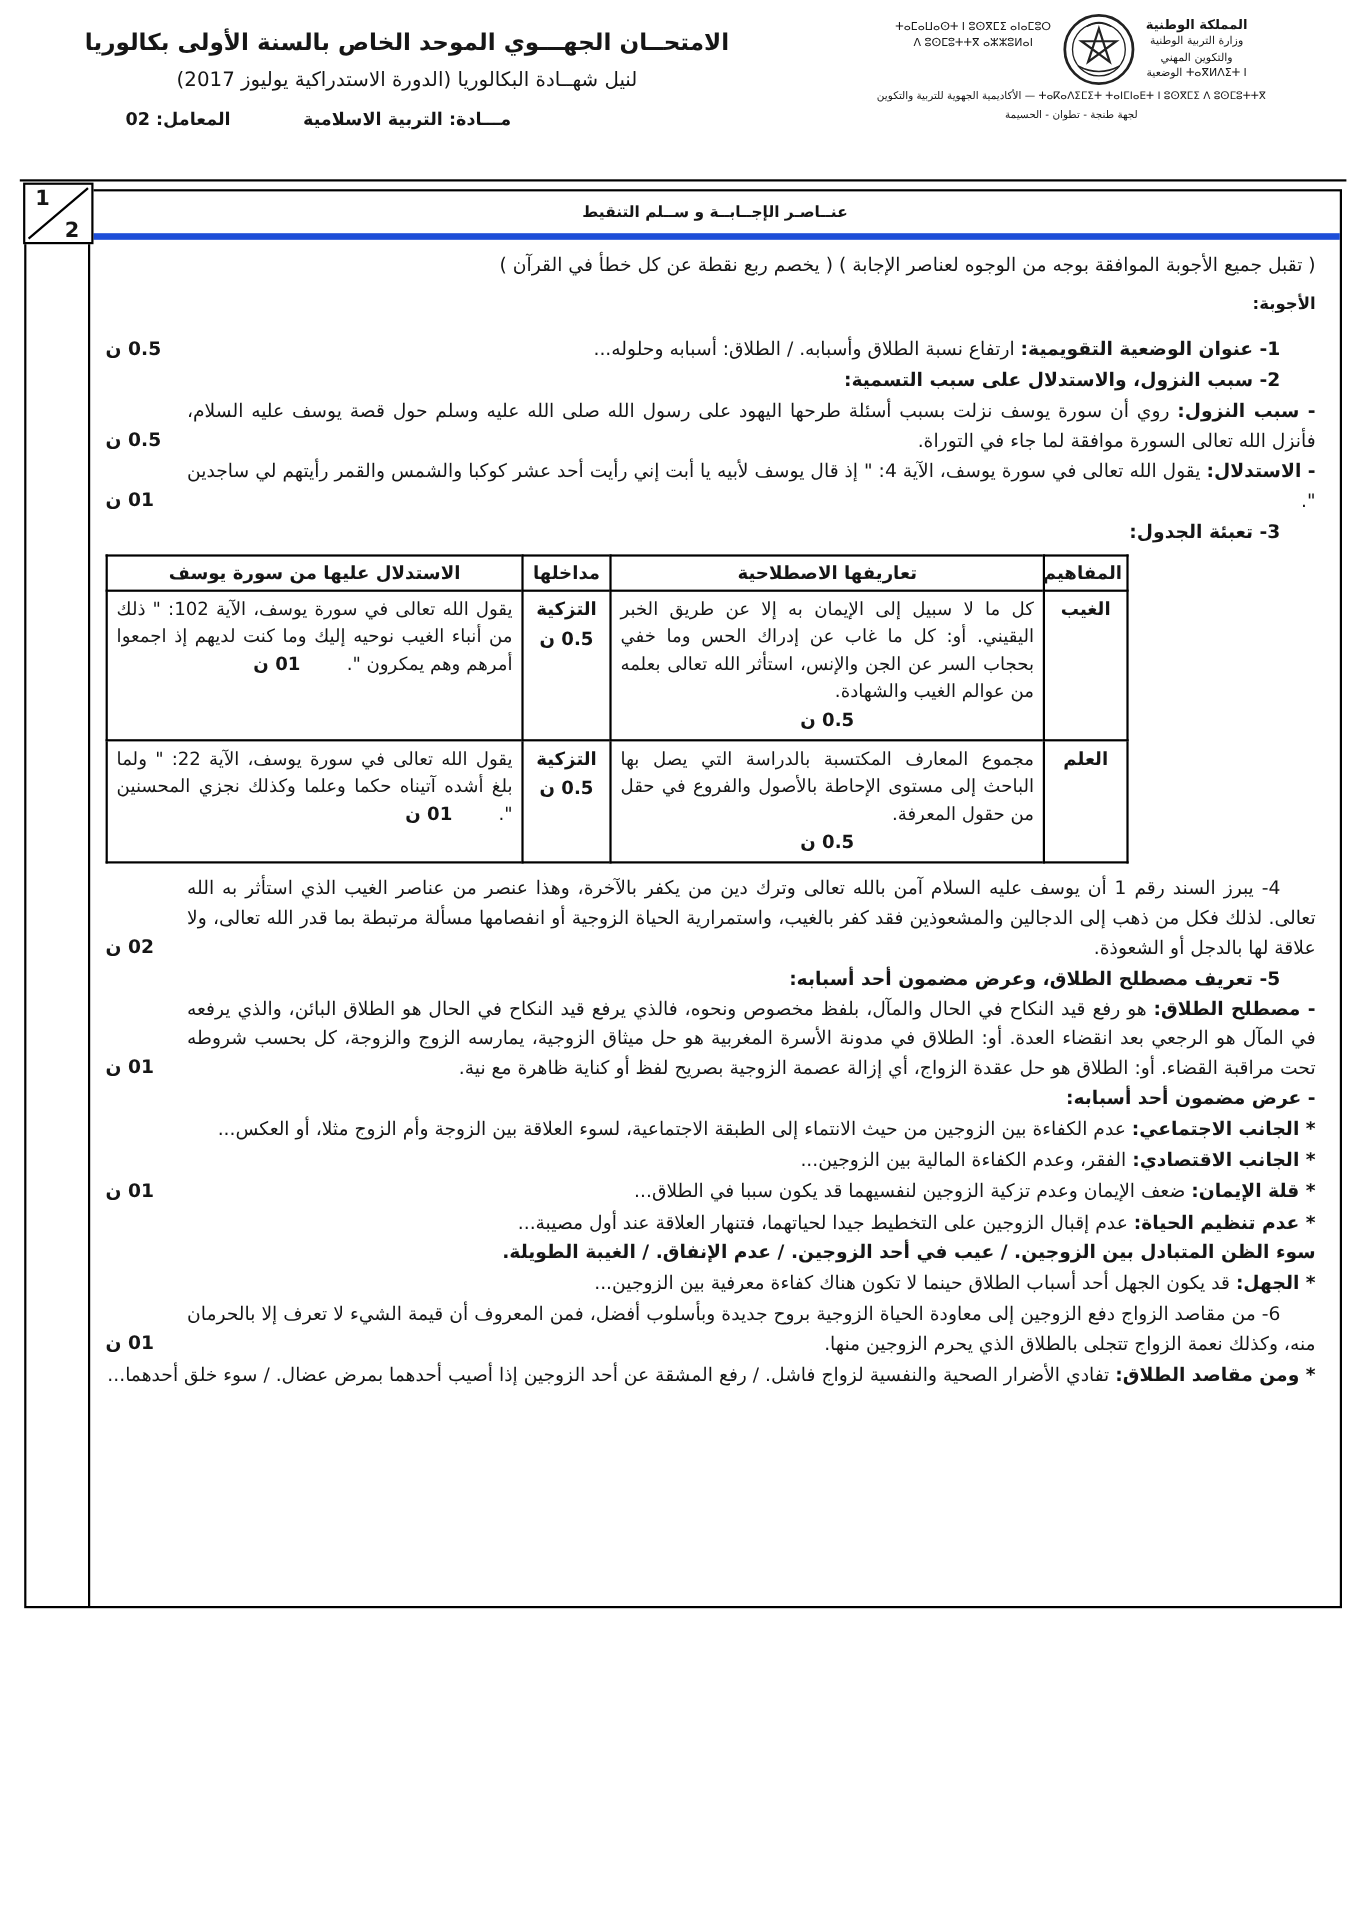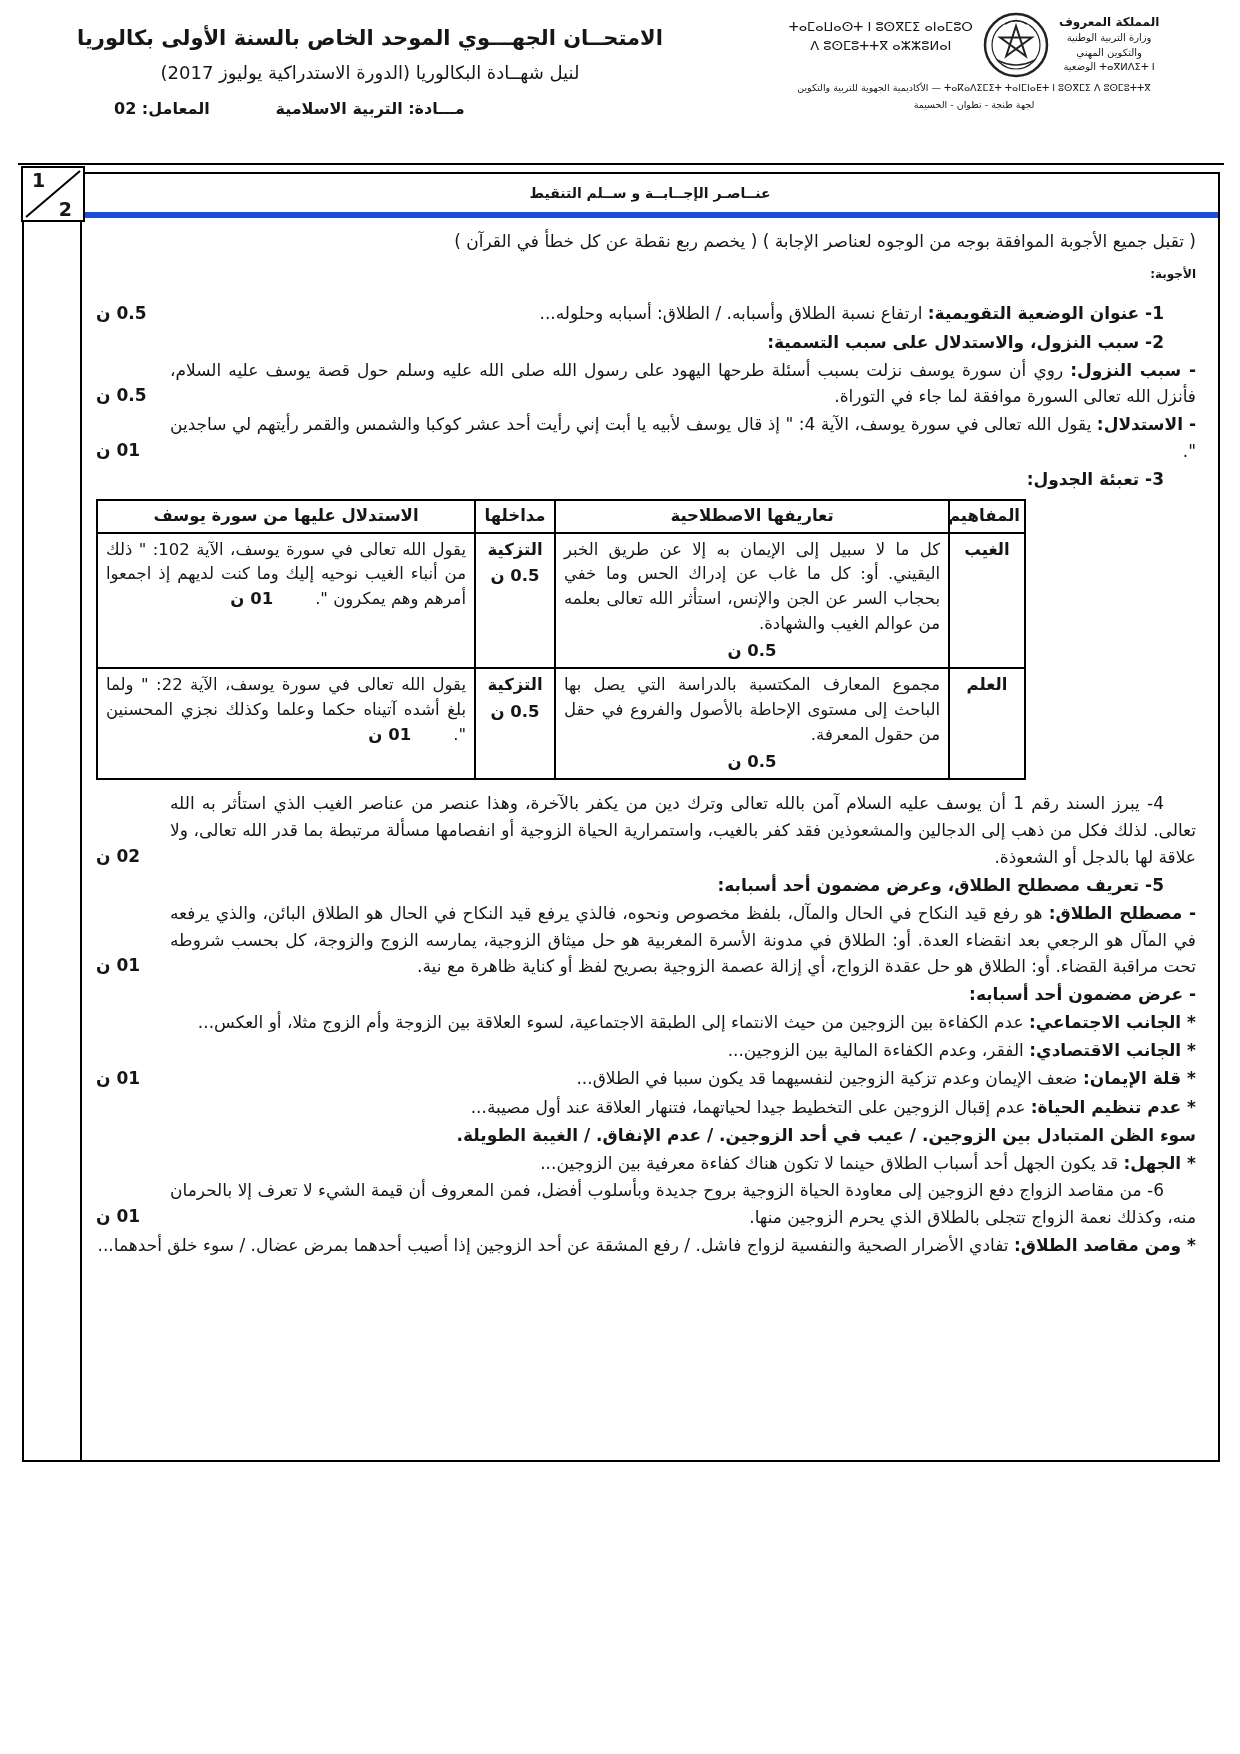--- a/index.html
+++ b/index.html
@@ -9,21 +9,21 @@
     font-family:"DejaVu Sans", sans-serif; color:#161616; direction:rtl; overflow:hidden;
   }
 
   
   .header { display:flex; padding:12px 16px 0 16px; }
   .letterhead { flex:0 0 500px; font-size:10px; line-height:1.45; text-align:center; }
   .letterhead-top { display:flex; justify-content:center; align-items:flex-start; gap:10px; }
   .arabic-lines { padding-top:2px; }
   .arabic-lines .l1 { font-weight:bold; font-size:12px; }
   .arabic-lines div { white-space:nowrap; }
-  .tifinagh-lines { padding-top:6px; font-size:13px; direction:ltr; }
+  .tifinagh-lines { padding-top:6px; font-size:10px; direction:ltr; }
   .logo { width:66px; height:66px; flex:0 0 auto; }
   .academy { margin-top:3px; font-size:9.5px; white-space:nowrap; }
 
   .exam-titles { flex:1; text-align:center; padding:14px 10px 0 10px; }
   .exam-titles .t1 { font-weight:bold; font-size:21px; }
   .exam-titles .t2 { font-weight:normal; font-size:18px; margin-top:12px; }
   .subject-row { position:relative; margin-top:16px; height:24px; font-weight:bold; font-size:16px; }
   .subject-row .subject { display:inline-block; }
   .subject-row .coefficient { position:absolute; left:88px; top:0; }
 
@@ -38,21 +38,21 @@
   .page-fraction .den { position:absolute; bottom:0px; right:11px; font-size:19px; font-weight:bold; }
   .page-fraction svg { position:absolute; inset:0; width:100%; height:100%; }
 
   .answer-title { position:absolute; top:0; left:58px; right:0; height:44px; border-bottom:6px solid #1d4ed8;
     display:flex; align-items:center; justify-content:center; font-weight:bold; font-size:14px; letter-spacing:1px; }
 
   .frame-body { position:absolute; top:46px; left:58px; right:0; bottom:0; padding:8px 22px 4px 14px;
     font-size:17px; line-height:1.58; overflow:hidden; }
 
   .note { text-align:right; margin-bottom:10px; }
-  .answers-label { font-weight:bold; margin:8px 0 16px 0; font-size:12px; }
+  .answers-label { font-weight:bold; margin:8px 0 16px 0; font-size:15px; }
 
   .block { display:flex; gap:8px; margin:1px 0; }
   .block .txt { flex:1; text-align:justify; }
   .block.ind .txt { text-indent:32px; }
   .block .lbl { font-weight:bold; }
   .block .score { flex:0 0 66px; align-self:flex-end; font-weight:bold; text-align:left; padding-bottom:1px; white-space:nowrap; }
   .block.bold-line .txt { font-weight:bold; }
 
   
   table.concepts { border-collapse:collapse; table-layout:fixed; width:928px; margin:6px auto 10px 0; font-size:16.5px; line-height:1.5; }
@@ -69,21 +69,21 @@
 </head>
 <body>
 
 <div class="page">
 
   <div class="header">
 
     <div class="letterhead">
       <div class="letterhead-top">
         <div class="arabic-lines">
-          <div class="l1">المملكة المعروف</div>
+          <div class="l1">المملكة الوطنية</div>
           <div>وزارة التربية الوطنية</div>
           <div>والتكوين المهني</div>
           <div>ⵜⴰⴳⵍⴷⵉⵜ ⵏ الوضعية</div>
         </div>
         <svg class="logo" viewBox="0 0 66 66">
           <circle cx="33" cy="33" r="31" fill="none" stroke="#222" stroke-width="2.5"></circle>
           <circle cx="33" cy="33" r="24" fill="none" stroke="#222" stroke-width="1.2"></circle>
           <polygon points="33,14 42.8,44.2 17.2,25.5 48.8,25.5 23.2,44.2" fill="none" stroke="#222" stroke-width="2"></polygon>
           <path d="M14 48 Q33 58 52 48" fill="none" stroke="#222" stroke-width="1.5"></path>
           <path d="M22 12 Q33 5 44 12" fill="none" stroke="#222" stroke-width="1.5"></path>

